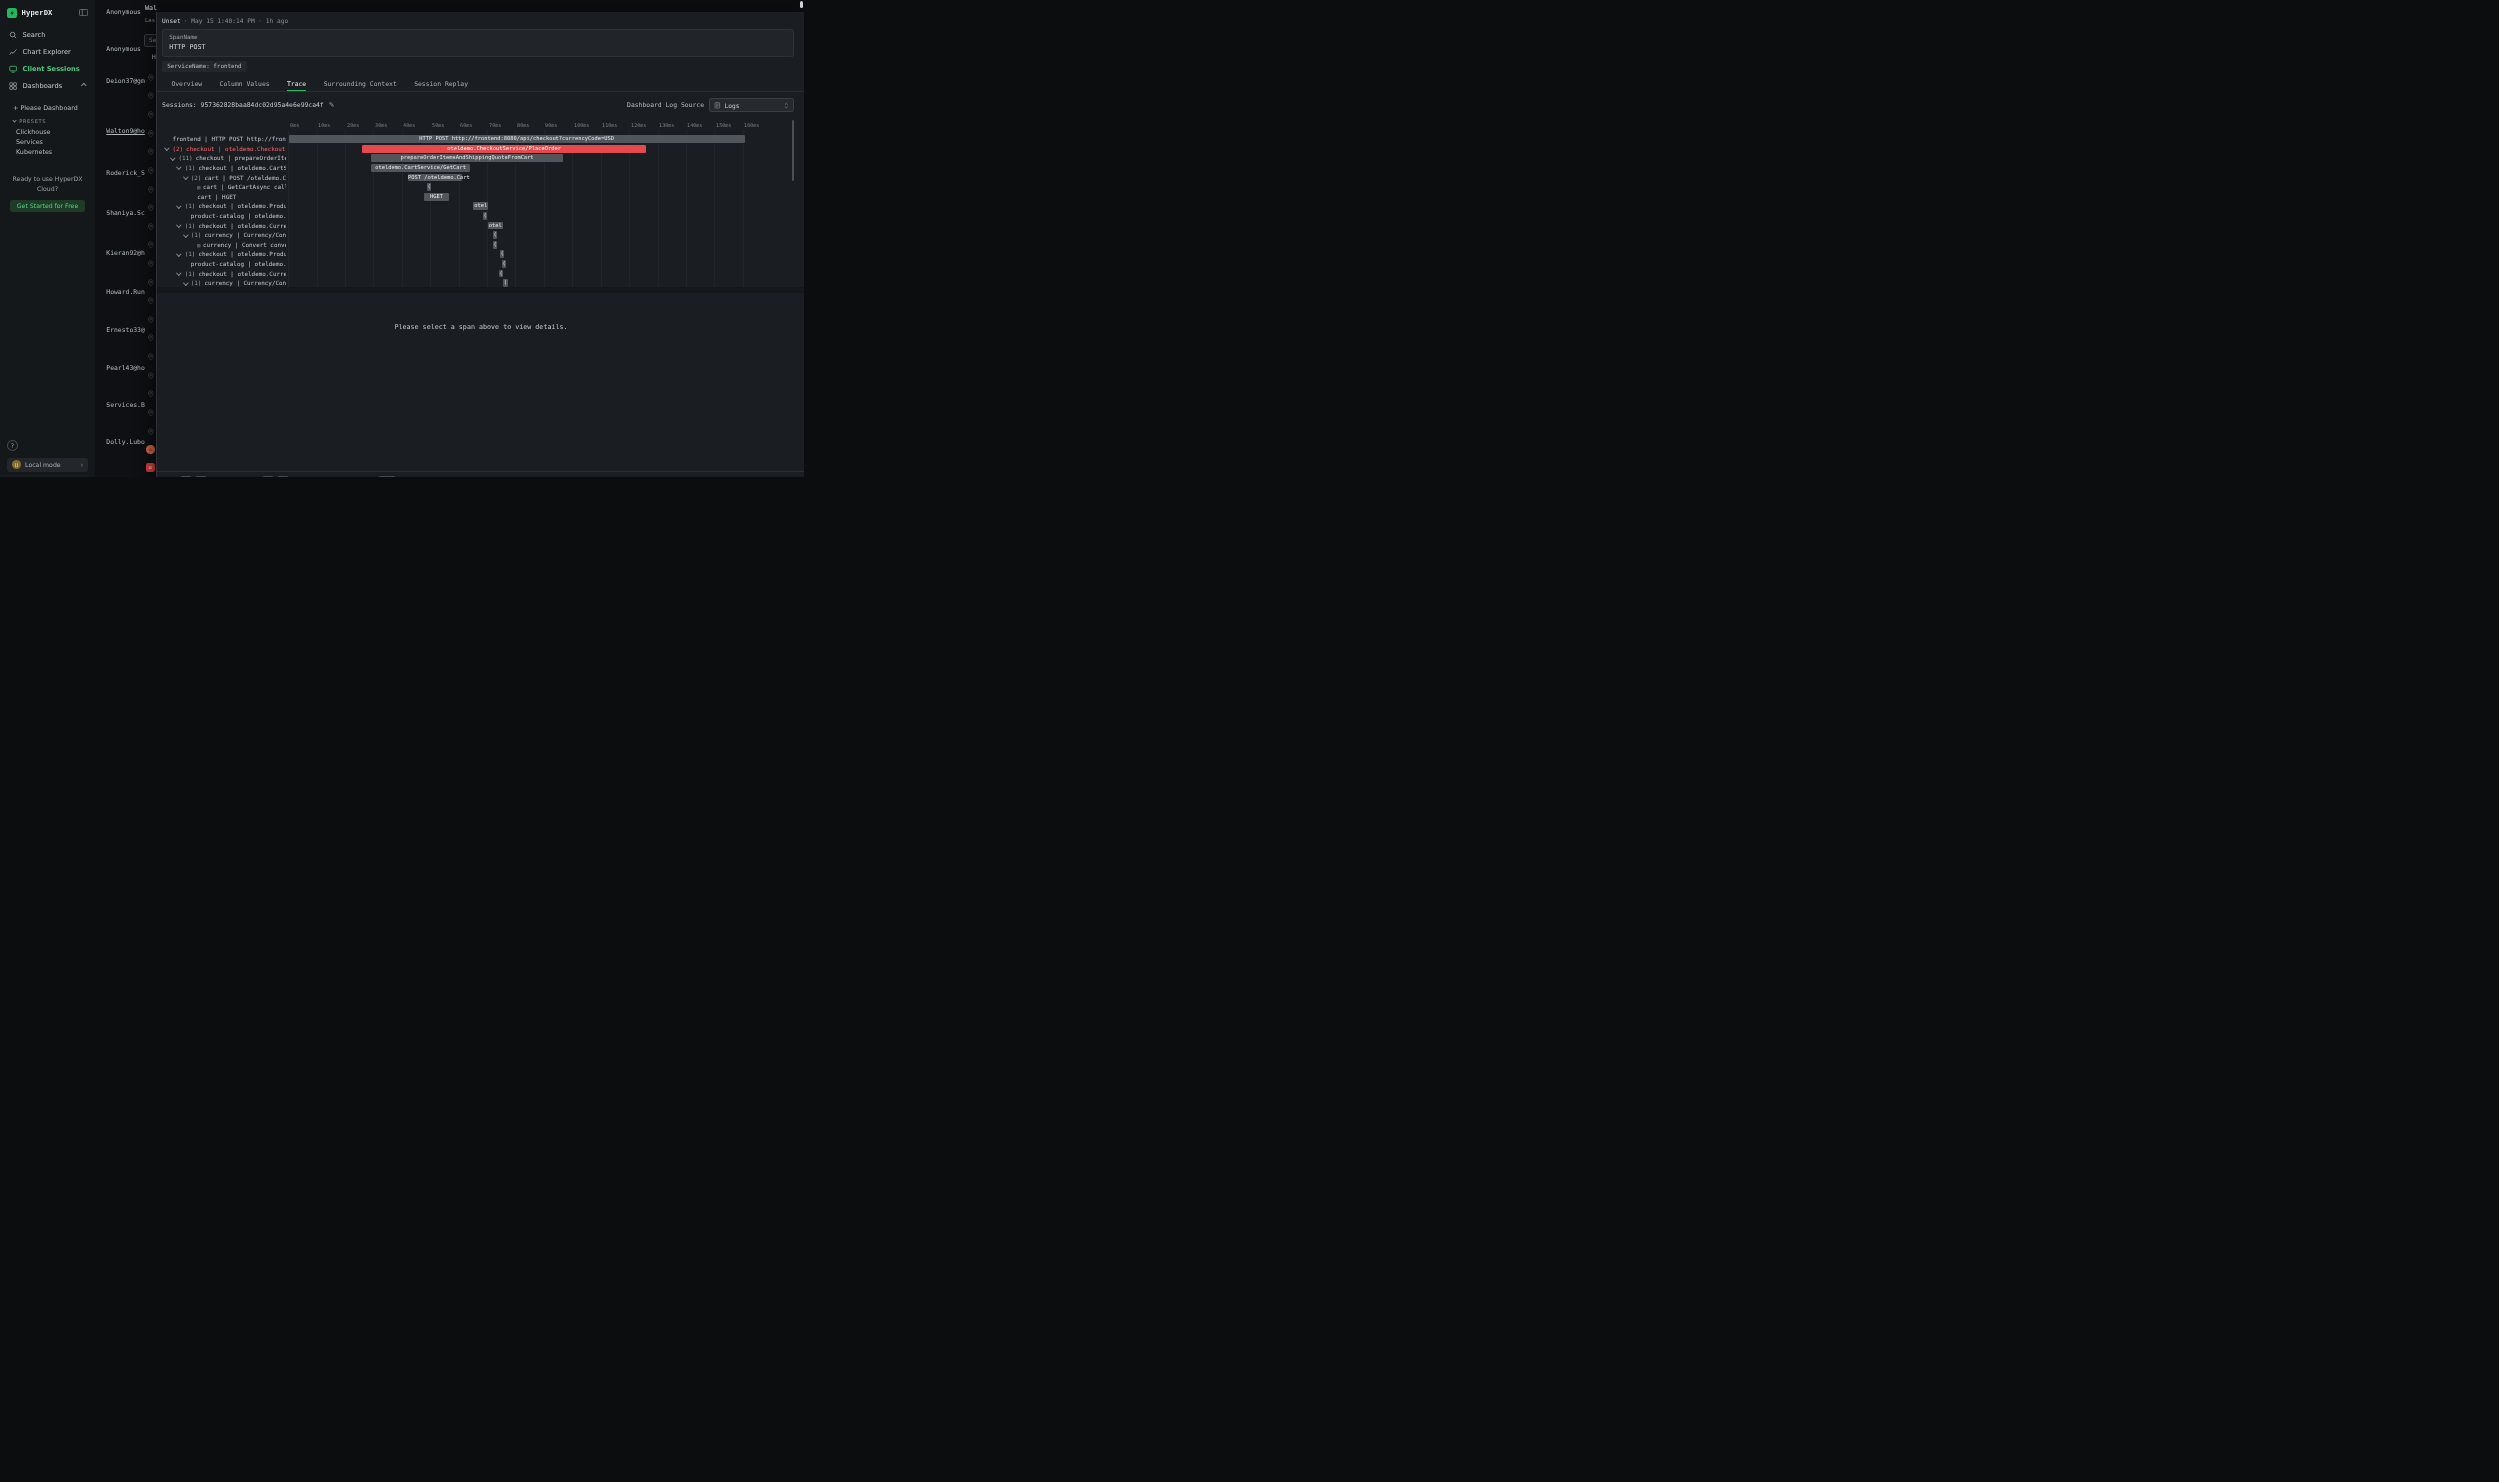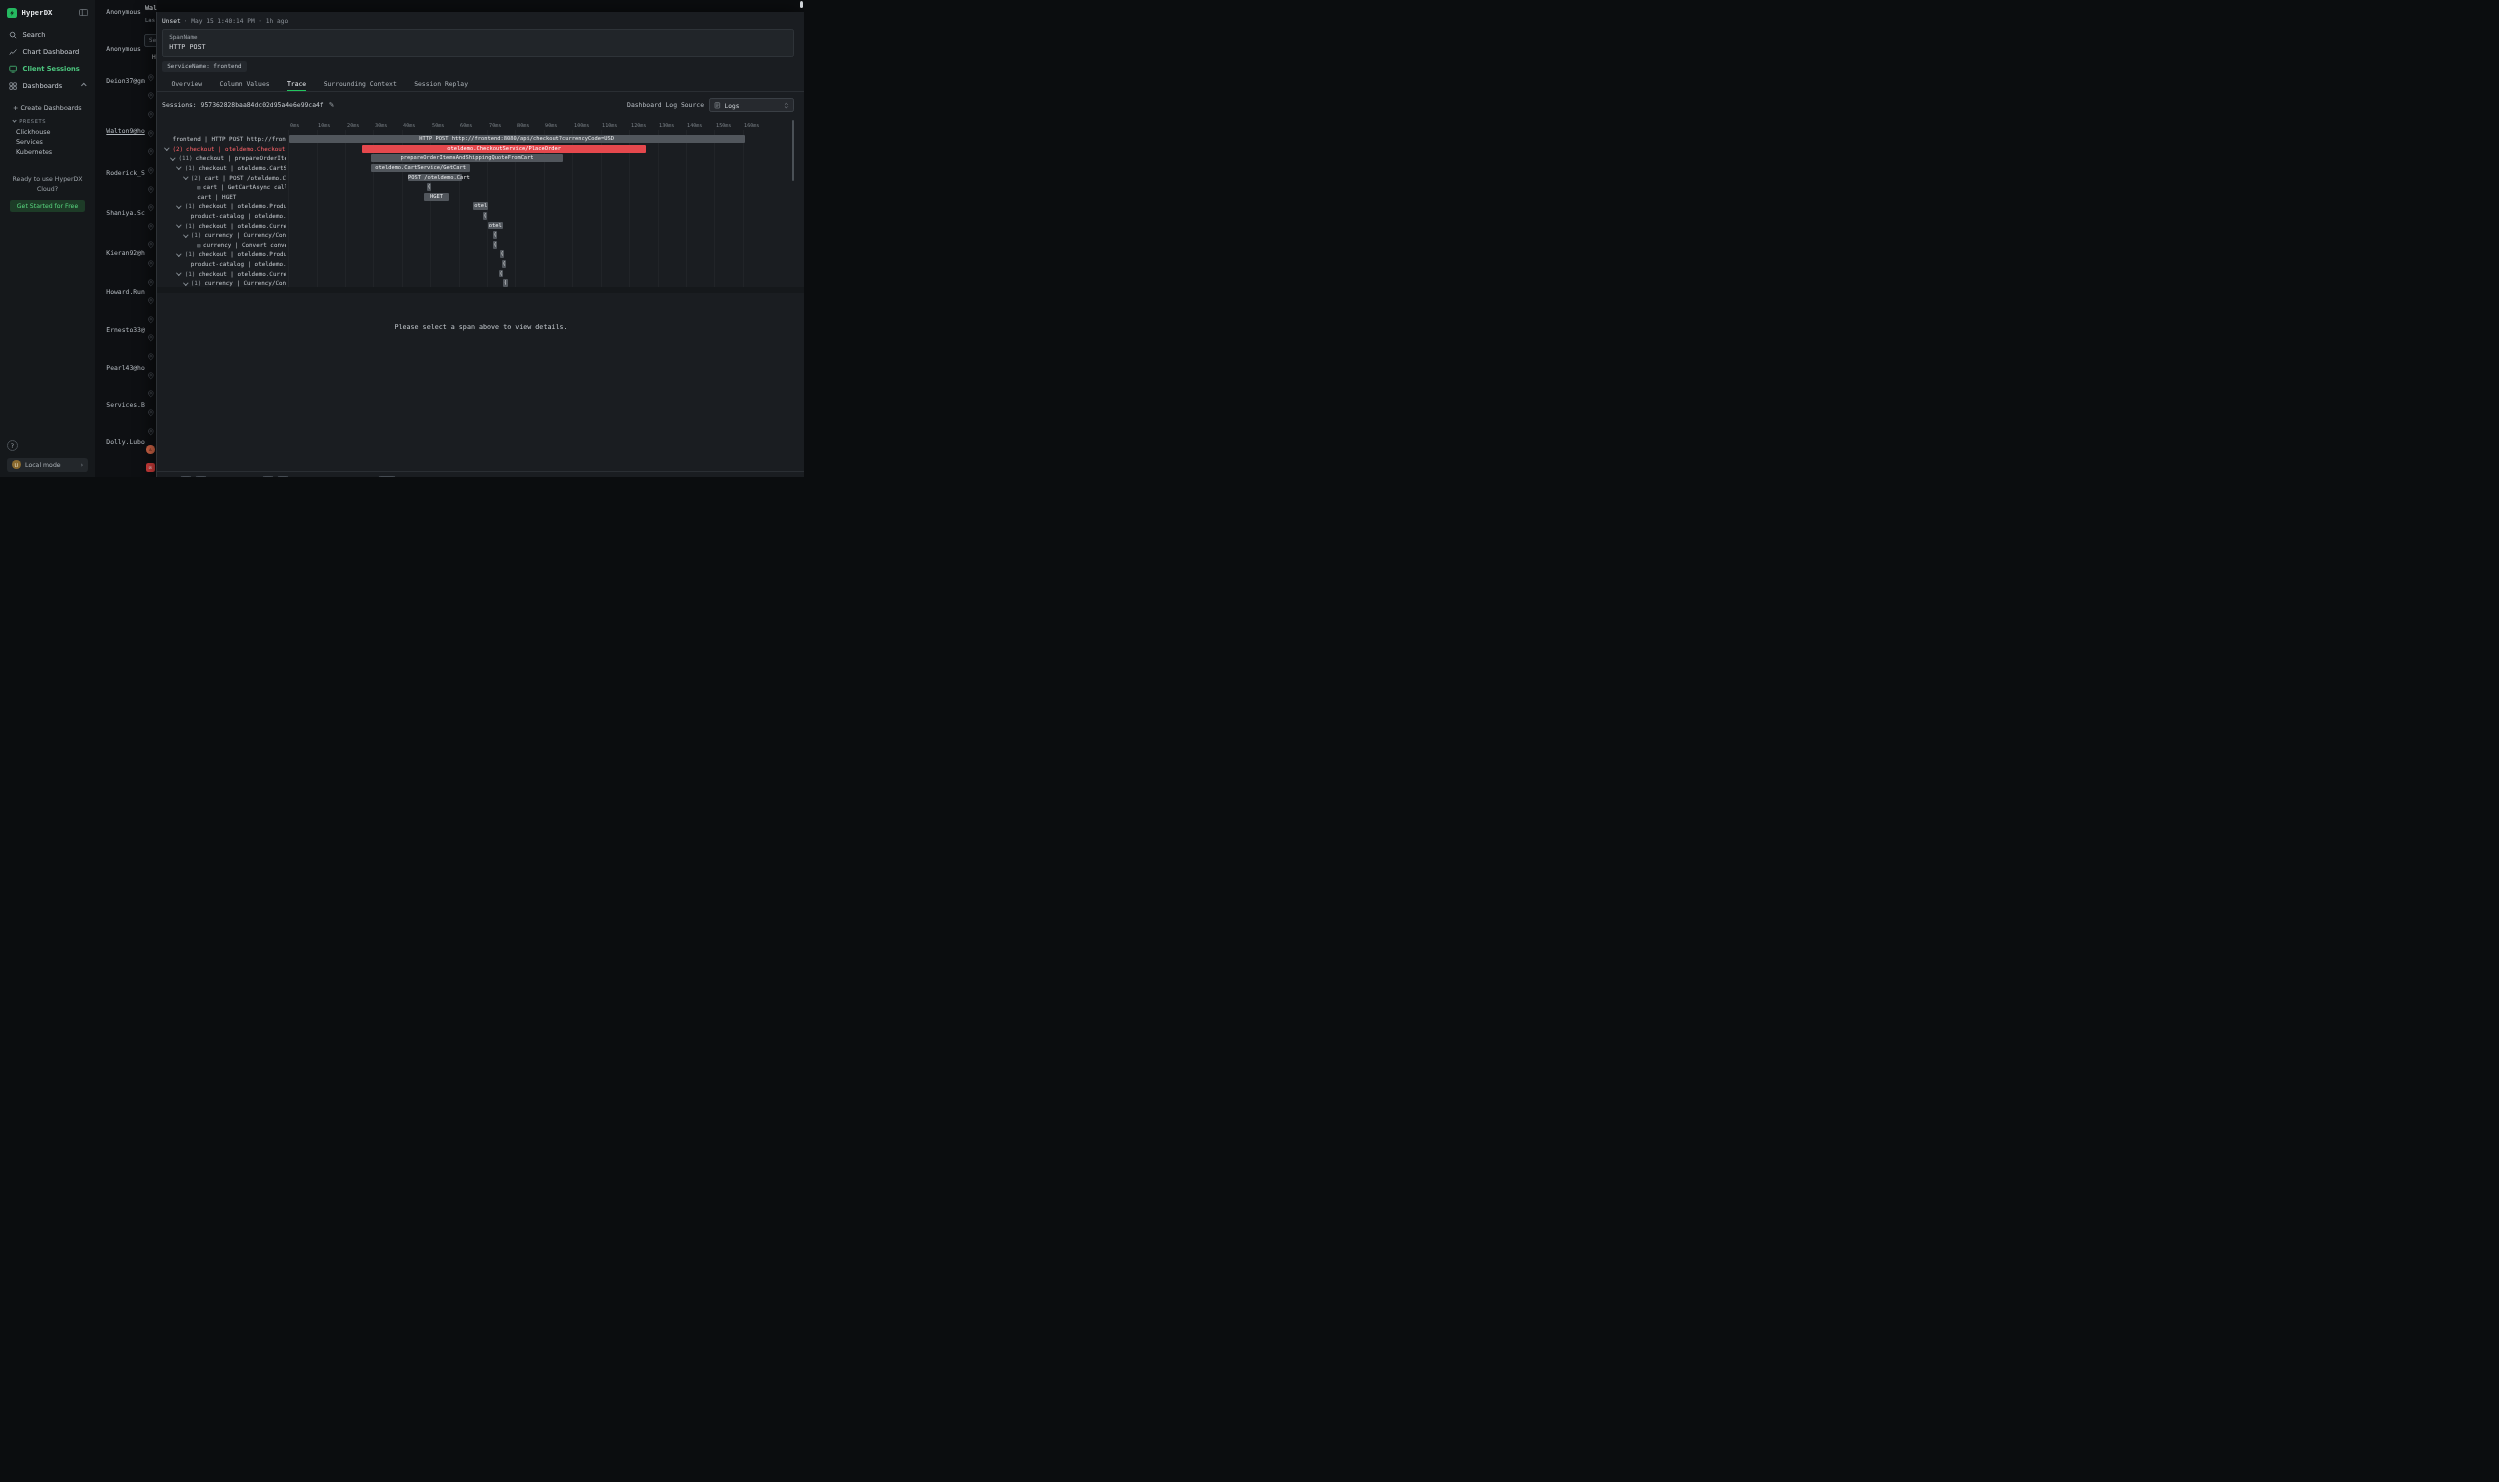--- a/index.html
+++ b/index.html
@@ -121,21 +121,21 @@
             </svg>
           </span>
         <span>Search</span>
       </div>
       <div class="nav-item">
         <span class="nicon">
             <svg width="8.2" height="8.2" viewBox="0 0 16 16">
               <polyline points="1.5,13 5,8 8,10.5 14.5,3" fill="none" stroke="currentColor" stroke-width="1.5"></polyline>
             </svg>
           </span>
-        <span>Chart Dashboard</span>
+        <span>Chart Explorer</span>
       </div>
       <div class="nav-item active">
         <span class="nicon">
             <svg width="8.2" height="8.2" viewBox="0 0 16 16">
               <rect x="1.5" y="2.5" width="13" height="9" rx="1.5" fill="none" stroke="currentColor" stroke-width="1.5"></rect>
               <line x1="5" y1="14" x2="11" y2="14" stroke="currentColor" stroke-width="1.5"></line>
             </svg>
           </span>
         <span>Client Sessions</span>
       </div>
@@ -145,21 +145,21 @@
               <rect x="1.5" y="1.5" width="5.5" height="5.5" rx="1" fill="none" stroke="currentColor" stroke-width="1.4"></rect>
               <rect x="9" y="1.5" width="5.5" height="5.5" rx="1" fill="none" stroke="currentColor" stroke-width="1.4"></rect>
               <rect x="1.5" y="9" width="5.5" height="5.5" rx="1" fill="none" stroke="currentColor" stroke-width="1.4"></rect>
               <rect x="9" y="9" width="5.5" height="5.5" rx="1" fill="none" stroke="currentColor" stroke-width="1.4"></rect>
             </svg>
           </span>
         <span>Dashboards</span>
         <span class="nav-chev"></span>
       </div>
     </div>
-    <div class="create-dash">+ Create Dashboards</div>
+    <div class="create-dash">+ Please Dashboard</div>
     <div class="presets-row">
       <span class="presets-chev"></span>
       <span class="presets-label">PRESETS</span>
     </div>
     <div class="preset">Clickhouse</div>
     <div class="preset">Services</div>
     <div class="preset">Kubernetes</div>
     <div class="promo">
       <div class="promo-text">
         <span>Ready to use HyperDX</span><br>

